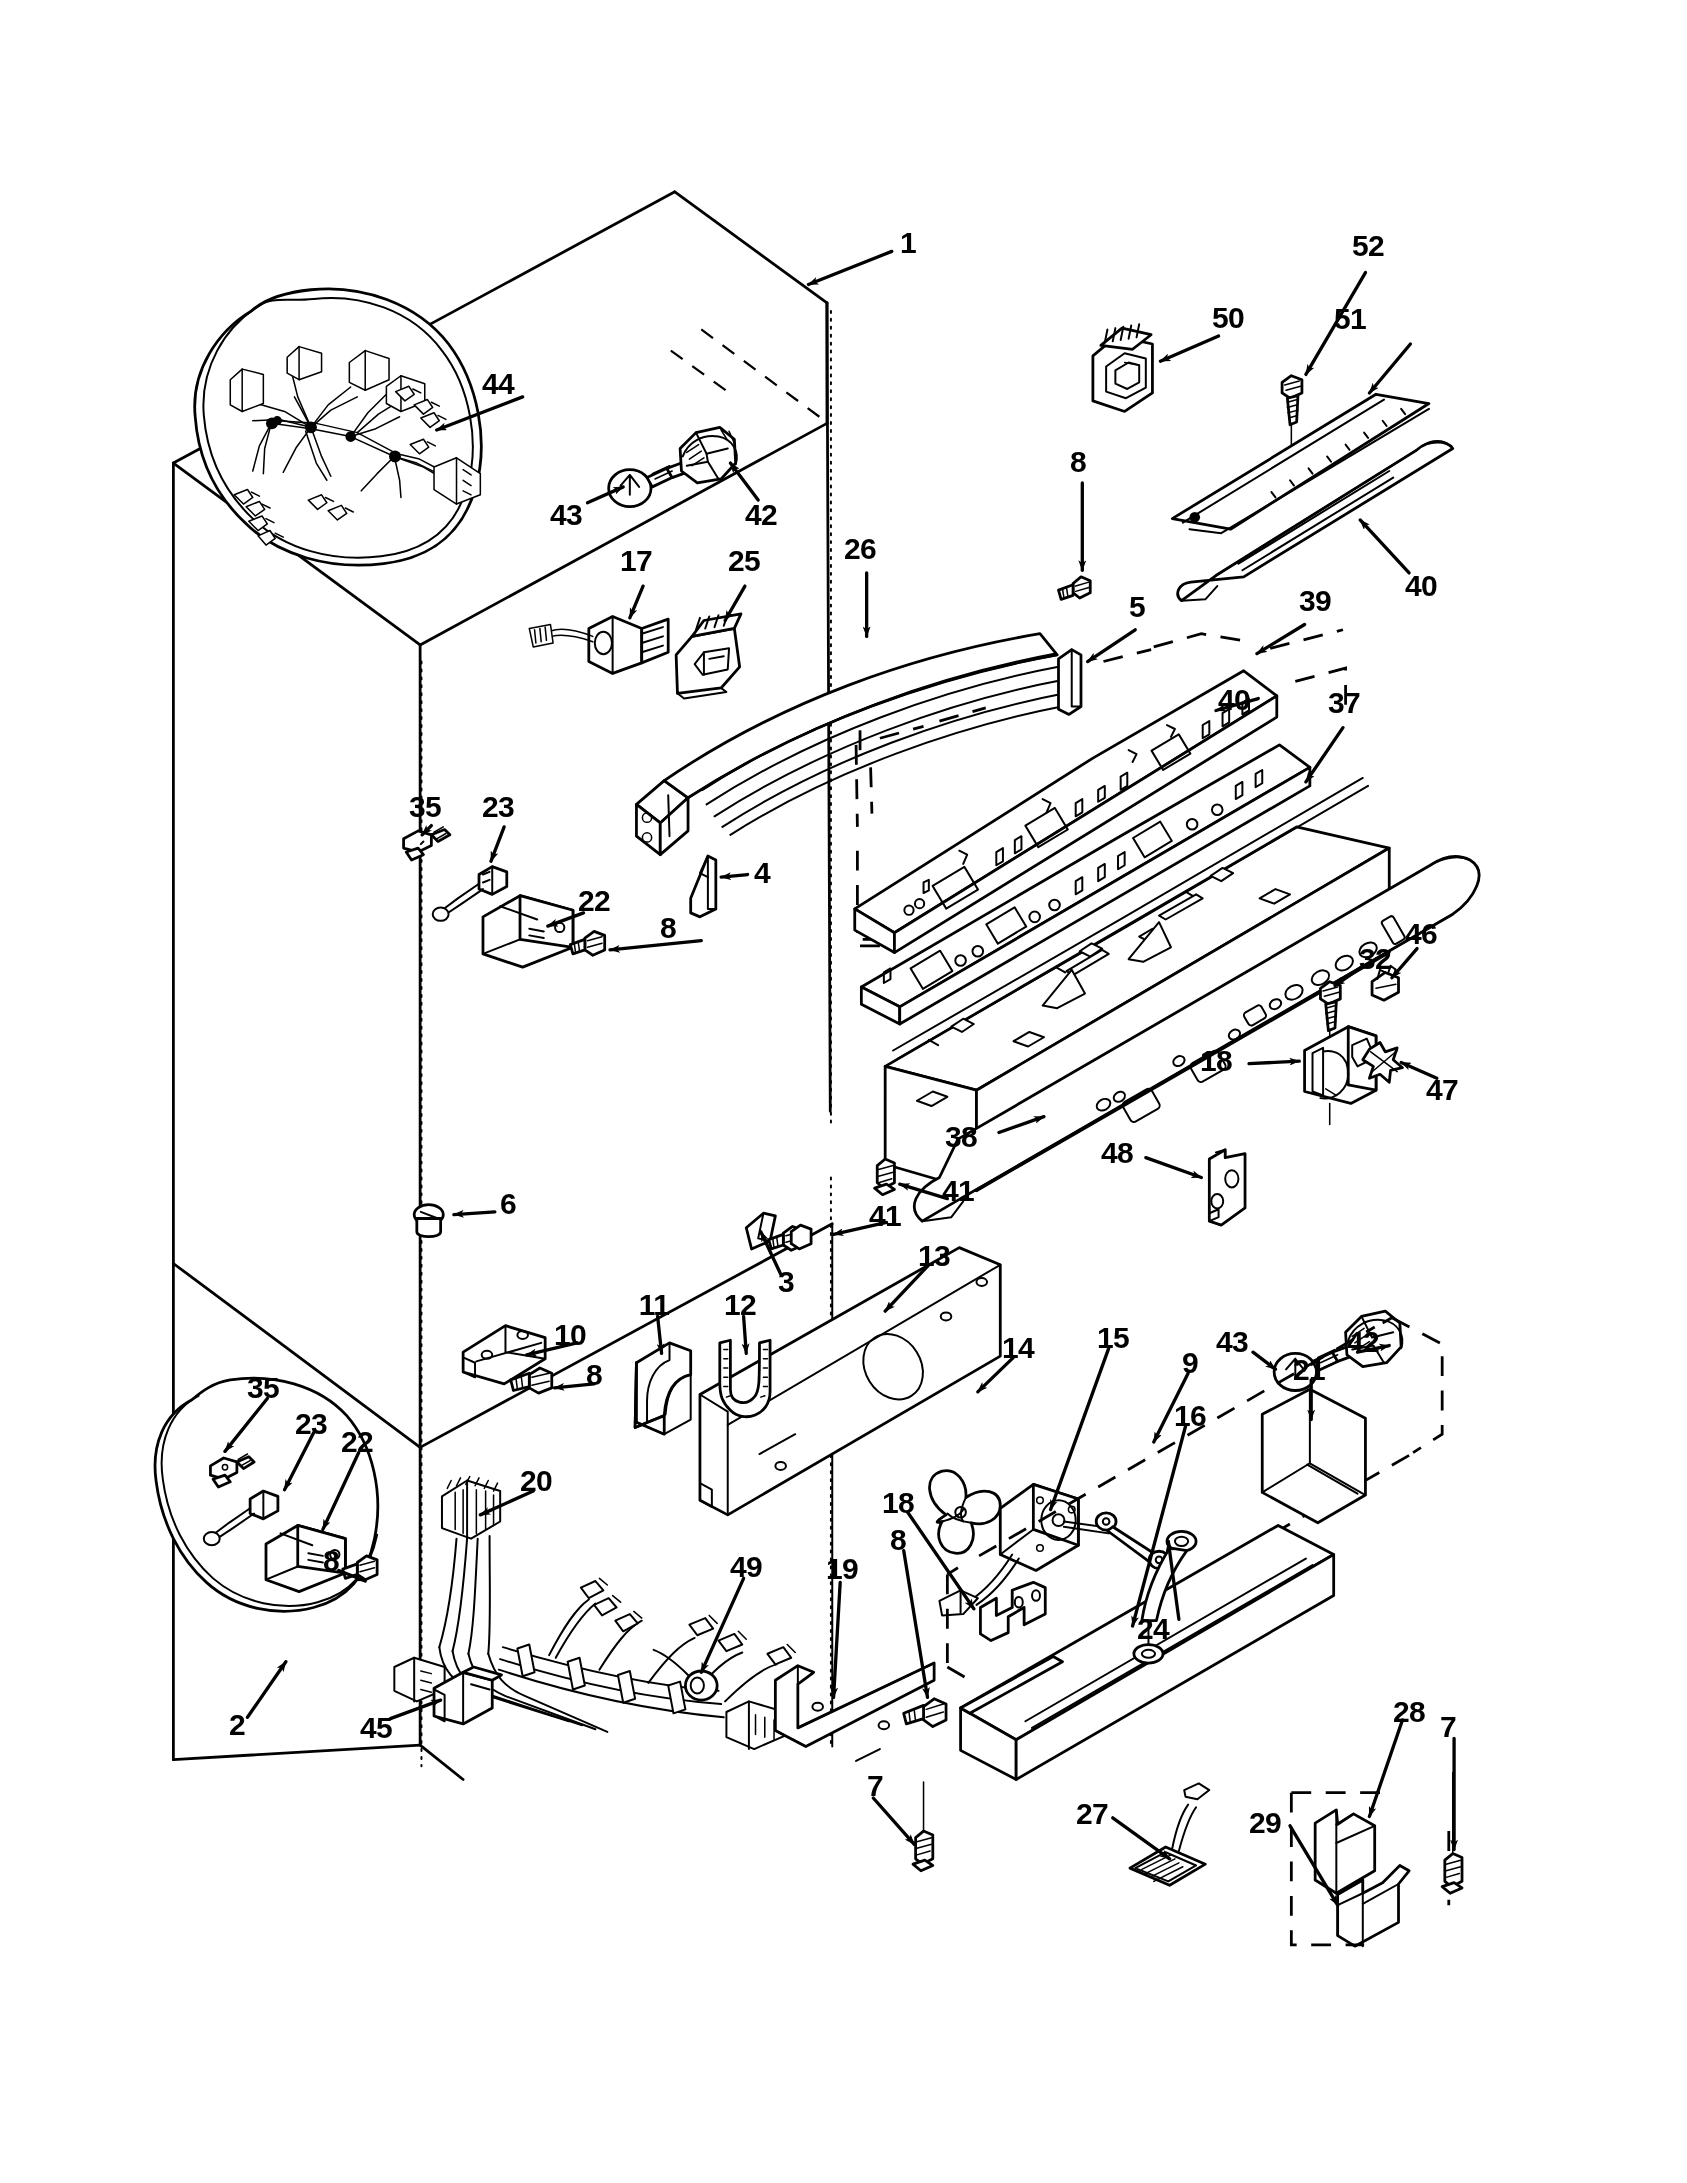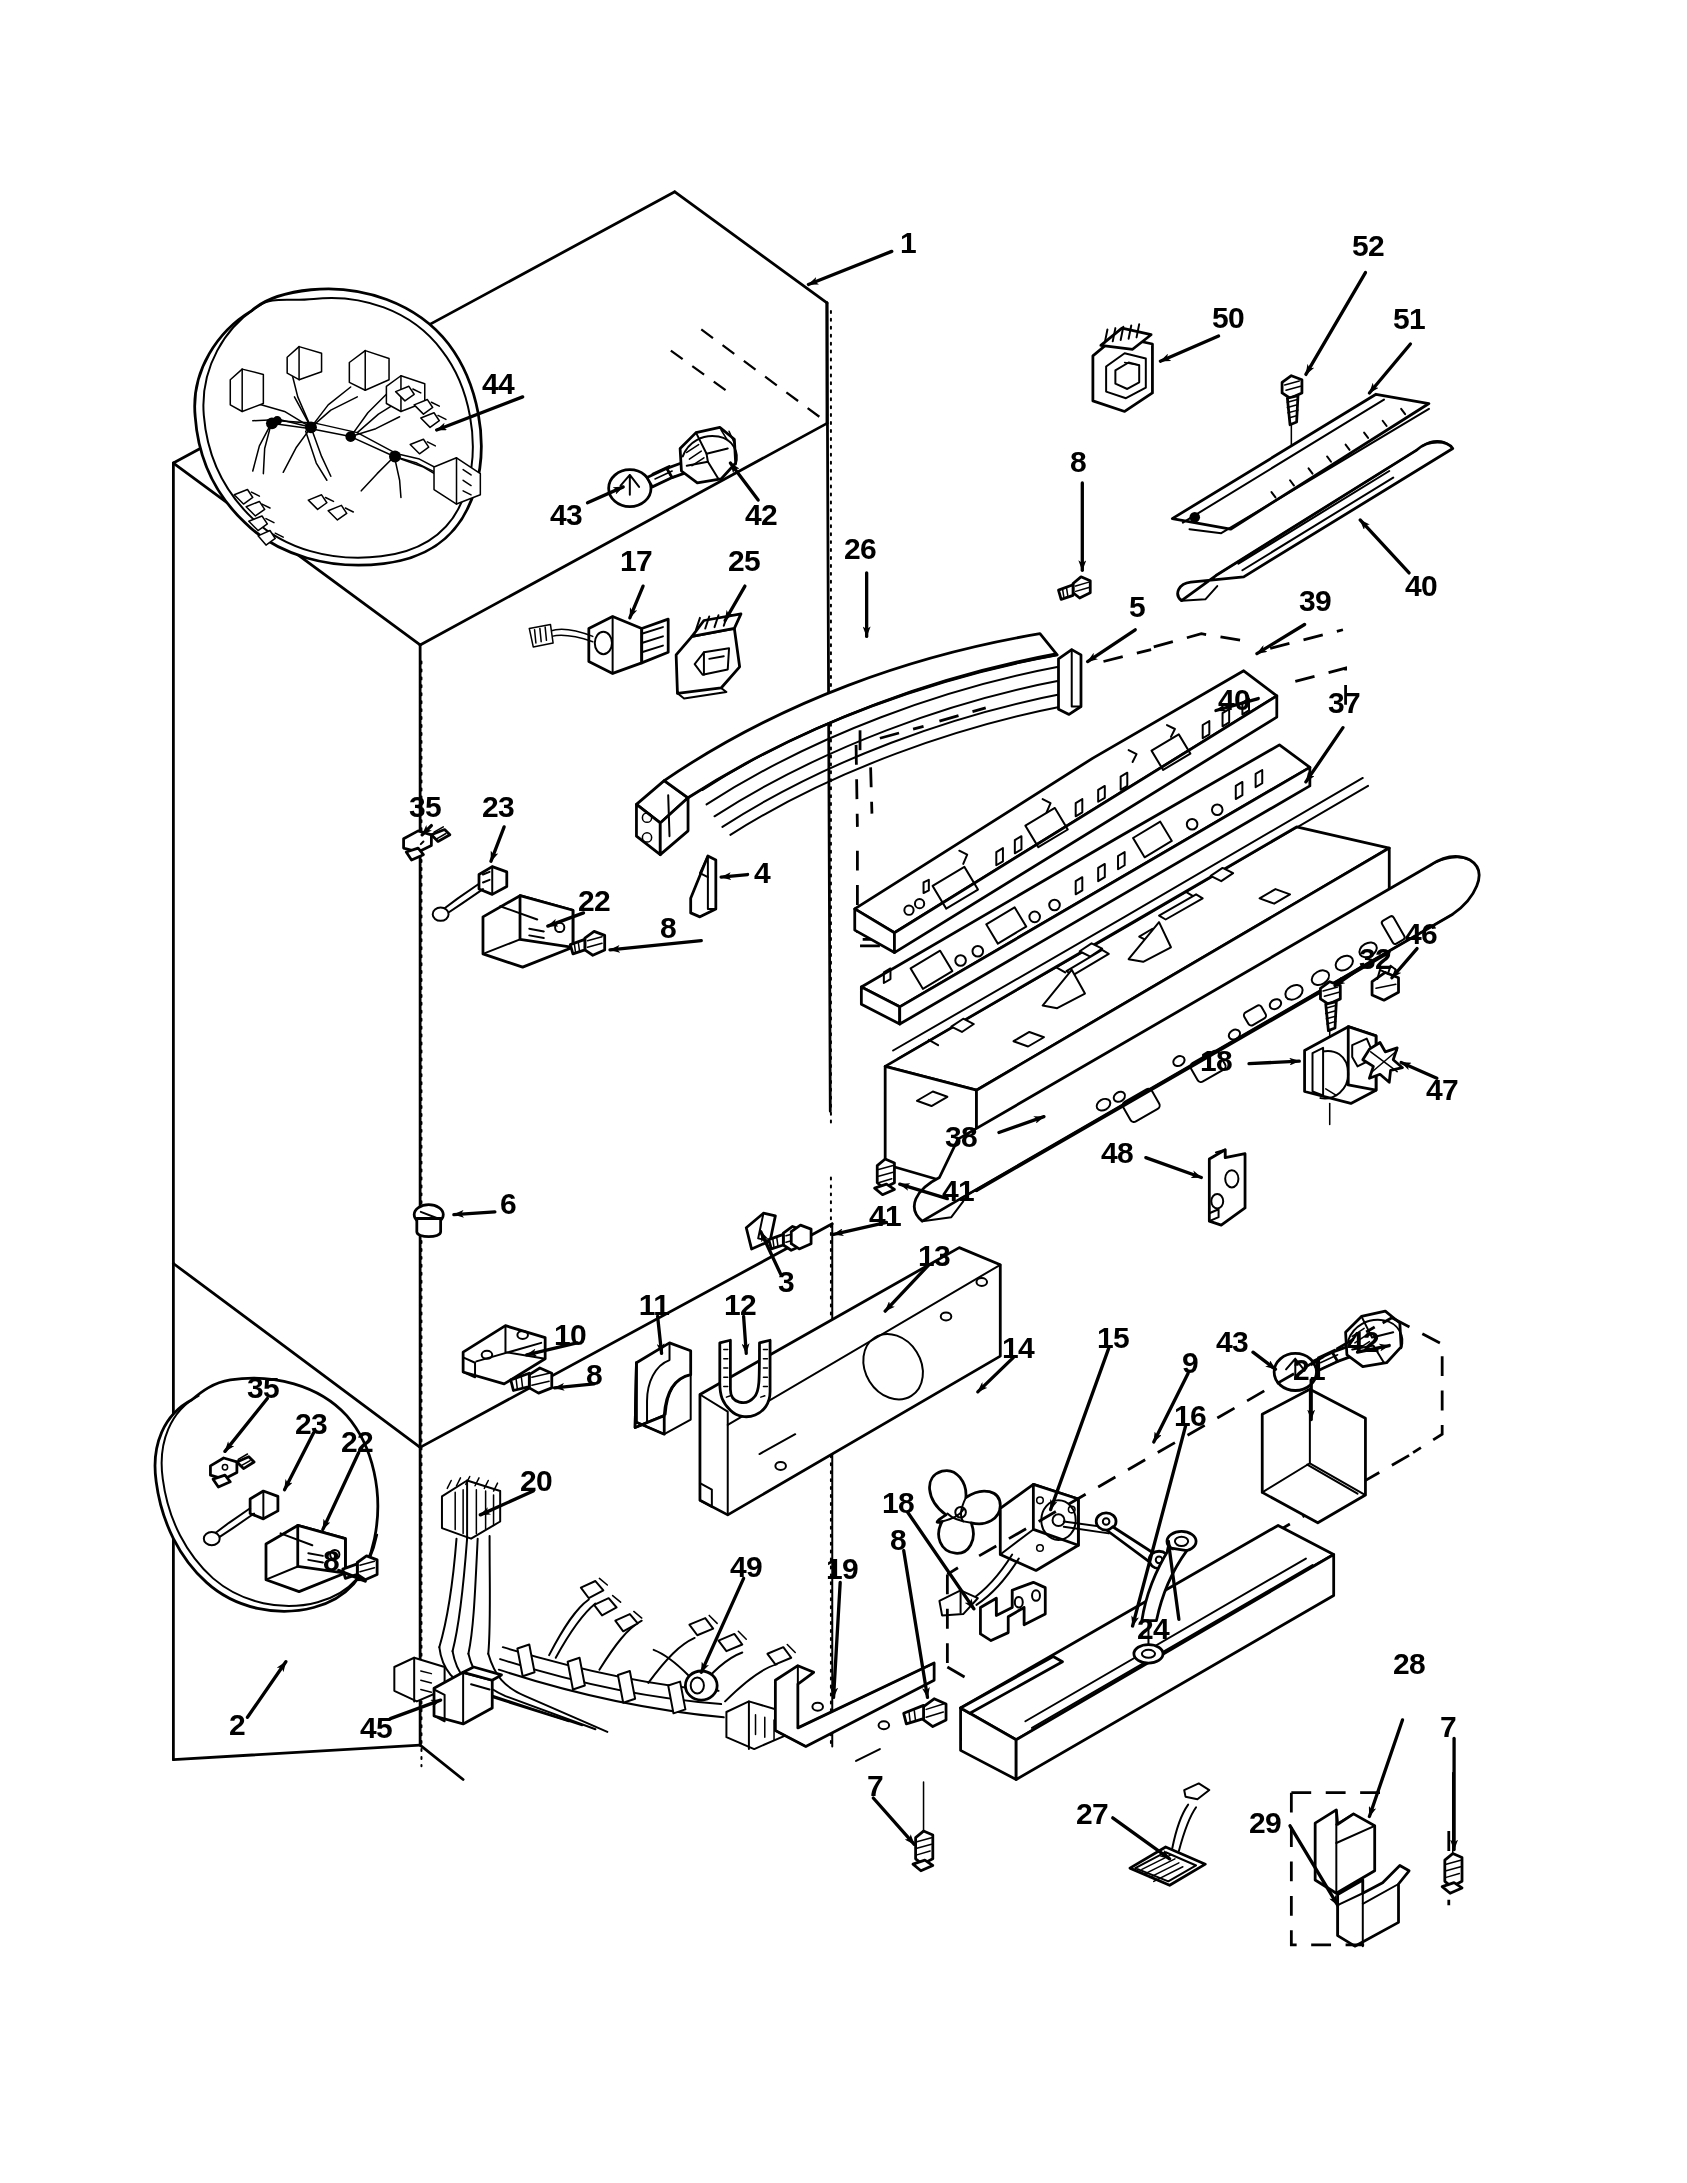--- a/index.html
+++ b/index.html
@@ -819,21 +819,21 @@
     <path class="ldr" marker-end="url(#ah)" d="M2198,2628 L2198,2796"></path>
     <path class="ldr" marker-end="url(#ah)" d="M1682,2748 L1768,2810"></path>
     <path class="ldr" marker-end="url(#ah)" d="M1950,2760 L2022,2880"></path>
   </g>
 </svg>
 
 <div id="callout-layer">
       <div class="cal" style="left: 908px; top: 243px; transform: translate(-50%, -50%);">1</div>
       <div class="cal" style="left: 1368px; top: 246px; transform: translate(-50%, -50%);">52</div>
       <div class="cal" style="left: 1228px; top: 318px; transform: translate(-50%, -50%);">50</div>
-      <div class="cal" style="left: 1409px; top: 319px; transform: translate(-50%, -50%);">51</div>
+      <div class="cal" style="left: 1350px; top: 319px; transform: translate(-50%, -50%);">51</div>
       <div class="cal" style="left: 1078px; top: 462px; transform: translate(-50%, -50%);">8</div>
       <div class="cal" style="left: 498px; top: 384px; transform: translate(-50%, -50%);">44</div>
       <div class="cal" style="left: 1421px; top: 586px; transform: translate(-50%, -50%);">40</div>
       <div class="cal" style="left: 566px; top: 515px; transform: translate(-50%, -50%);">43</div>
       <div class="cal" style="left: 761px; top: 515px; transform: translate(-50%, -50%);">42</div>
       <div class="cal" style="left: 636px; top: 561px; transform: translate(-50%, -50%);">17</div>
       <div class="cal" style="left: 744px; top: 561px; transform: translate(-50%, -50%);">25</div>
       <div class="cal" style="left: 860px; top: 549px; transform: translate(-50%, -50%);">26</div>
       <div class="cal" style="left: 1137px; top: 607px; transform: translate(-50%, -50%);">5</div>
       <div class="cal" style="left: 1315px; top: 601px; transform: translate(-50%, -50%);">39</div>
@@ -871,21 +871,21 @@
       <div class="cal" style="left: 1309px; top: 1370px; transform: translate(-50%, -50%);">21</div>
       <div class="cal" style="left: 1190px; top: 1416px; transform: translate(-50%, -50%);">16</div>
       <div class="cal" style="left: 331px; top: 1561px; transform: translate(-50%, -50%);">8</div>
       <div class="cal" style="left: 898px; top: 1503px; transform: translate(-50%, -50%);">18</div>
       <div class="cal" style="left: 898px; top: 1540px; transform: translate(-50%, -50%);">8</div>
       <div class="cal" style="left: 746px; top: 1567px; transform: translate(-50%, -50%);">49</div>
       <div class="cal" style="left: 842px; top: 1569px; transform: translate(-50%, -50%); text-align: right;">19</div>
       <div class="cal" style="left: 1153px; top: 1629px; transform: translate(-50%, -50%);">24</div>
       <div class="cal" style="left: 237px; top: 1725px; transform: translate(-50%, -50%);">2</div>
       <div class="cal" style="left: 376px; top: 1728px; transform: translate(-50%, -50%);">45</div>
-      <div class="cal" style="left: 1409px; top: 1664px; transform: translate(-50%, -50%); text-align: center;">28</div>
+      <div class="cal" style="left: 1409px; top: 1712px; transform: translate(-50%, -50%); text-align: center;">28</div>
       <div class="cal" style="left: 875px; top: 1786px; transform: translate(-50%, -50%);">7</div>
       <div class="cal" style="left: 1448px; top: 1727px; transform: translate(-50%, -50%);">7</div>
       <div class="cal" style="left: 1092px; top: 1814px; transform: translate(-50%, -50%);">27</div>
       <div class="cal" style="left: 1265px; top: 1823px; transform: translate(-50%, -50%);">29</div>
     </div>
 
 </div>
 
 
 </body></html>

